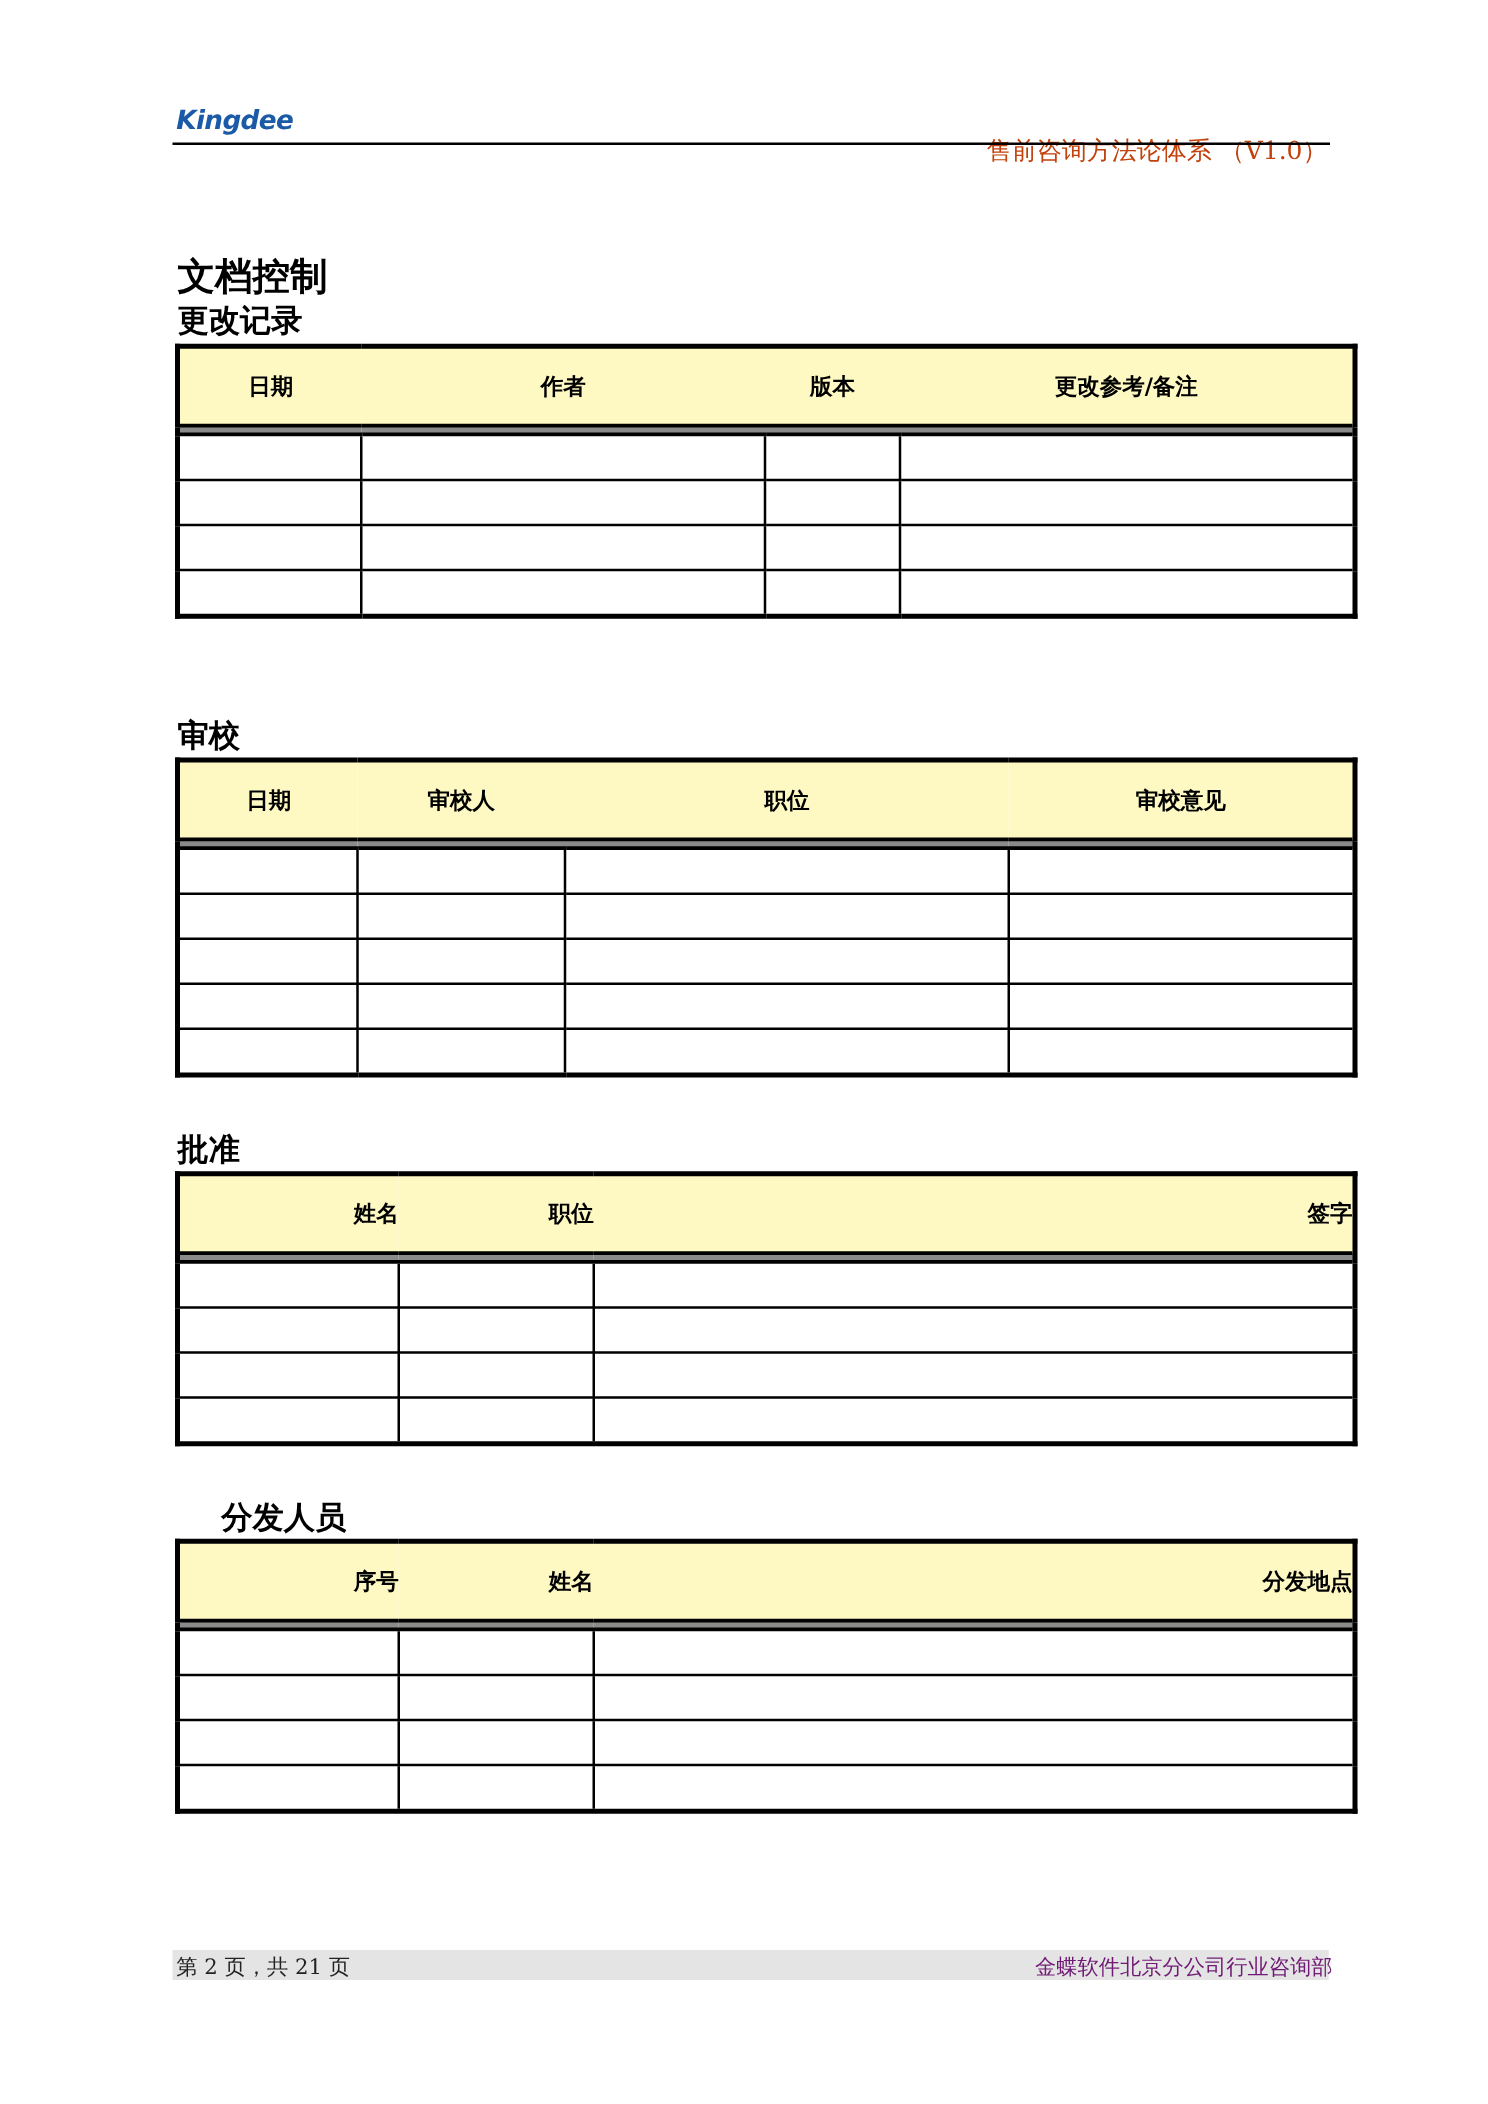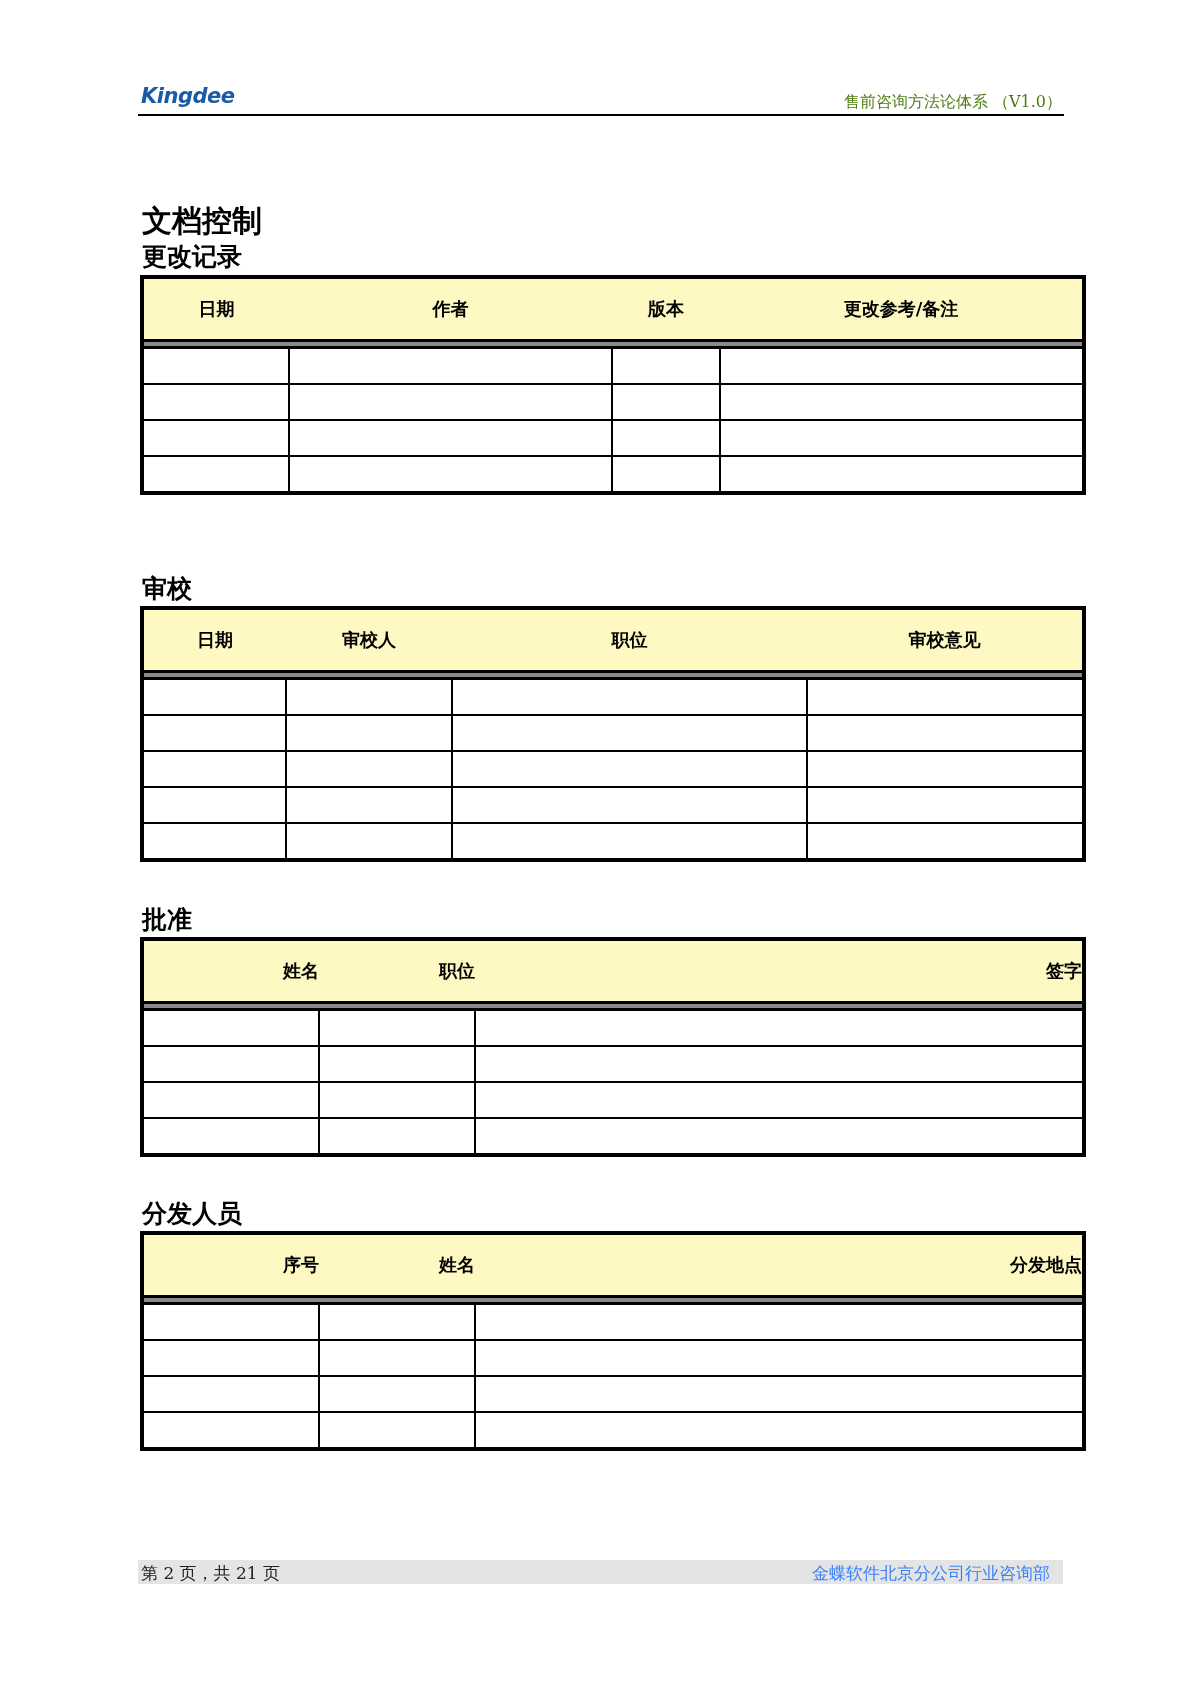--- a/index.html
+++ b/index.html
@@ -1,22 +1,22 @@
 <!DOCTYPE html>
 <html><head>
 <meta charset="utf-8">
 <style>
   html, body { margin: 0; padding: 0; background: #ffffff; }
   body { width: 1190px; height: 1683px; position: relative; overflow: hidden;
          font-family: "DejaVu Sans", "Liberation Sans", sans-serif; color: #000; }
   .abs { position: absolute; }
   .logo { left: 141px; top: 84px; font-family: "DejaVu Sans", sans-serif; font-weight: bold;
           font-style: italic; font-size: 21px; color: #1b5aa6; letter-spacing: -0.5px; }
-  .hdr-title { right: 128px; top: 92px; font-family: "DejaVu Serif", "Liberation Serif", serif;
-               font-size: 16px; color: #4d7c0f; }
+  .hdr-title { right: 128px; top: 107px; font-family: "DejaVu Serif", "Liberation Serif", serif;
+               font-size: 20px; color: #c2410c; }
   .hdr-line { left: 138px; top: 114px; width: 926px; height: 2px; background: #000; }
   .h1 { left: 142px; top: 165px; font-size: 30px; font-weight: bold; margin-top: 36px; }
   .h2 { left: 142px; font-size: 25px; font-weight: bold; }
   table.grid { position: absolute; left: 140px; width: 942px; border-collapse: collapse;
                table-layout: fixed; }
   table.grid th { background: #fef9c3; font-weight: bold; font-size: 18px; height: 60px;
                   border-top: 4px solid #000; border-bottom: 3px solid #000;
                   padding: 0; }
   table.grid th:first-child { border-left: 4px solid #000; }
   table.grid th:last-child { border-right: 4px solid #000; }
@@ -28,22 +28,22 @@
   table.grid tr.band td:last-child { border-right: 4px solid #000; }
   table.grid td.cell { height: 34px; border: 2px solid #000; padding: 0 8px;
                        font-family: "DejaVu Serif", "Liberation Serif", serif; font-size: 19px;
                        color: #222; vertical-align: middle; white-space: nowrap; overflow: hidden; }
   table.grid td.cell:first-child { border-left: 4px solid #000; }
   table.grid td.cell:last-child { border-right: 4px solid #000; }
   table.grid tr:last-child td.cell { border-bottom: 4px solid #000; }
   .footer { left: 138px; top: 1560px; width: 925px; height: 24px; background: #e4e4e4; }
   .footer-left { left: 141px; top: 1562px; font-family: "DejaVu Serif", "Liberation Serif", serif;
                  font-size: 17px; color: #222; }
-  .footer-right { right: 140px; top: 1562px; font-family: "DejaVu Serif", "Liberation Serif", serif;
-                  font-size: 17px; color: #3b82f6; }
+  .footer-right { right: 124px; top: 1562px; font-family: "DejaVu Serif", "Liberation Serif", serif;
+                  font-size: 17px; color: #701a75; }
 </style>
 </head>
 <body>
 
 <div class="abs logo">Kingdee</div>
 <div class="abs hdr-title">售前咨询方法论体系  （V1.0）</div>
 <div class="abs hdr-line"></div>
 
 <div class="abs h1">文档控制</div>
 
@@ -183,21 +183,21 @@
     <td class="cell"></td>
   </tr>
   <tr>
     <td class="cell"></td>
     <td class="cell"></td>
     <td class="cell"></td>
   </tr>
 </tbody>
   </table>
 
-<div class="abs h2" style="top:1197px;">分发人员</div>
+<div class="abs h2" style="top:1197px;margin-left:35px;">分发人员</div>
 <table class="grid" style="top:1231px;">
   <colgroup>
       <col style="width:177px">
       <col style="width:156px">
       <col style="width:609px">
     </colgroup>
   <tbody>
       <tr>
     <th class="left">序号</th>
     <th class="left">姓名</th>

